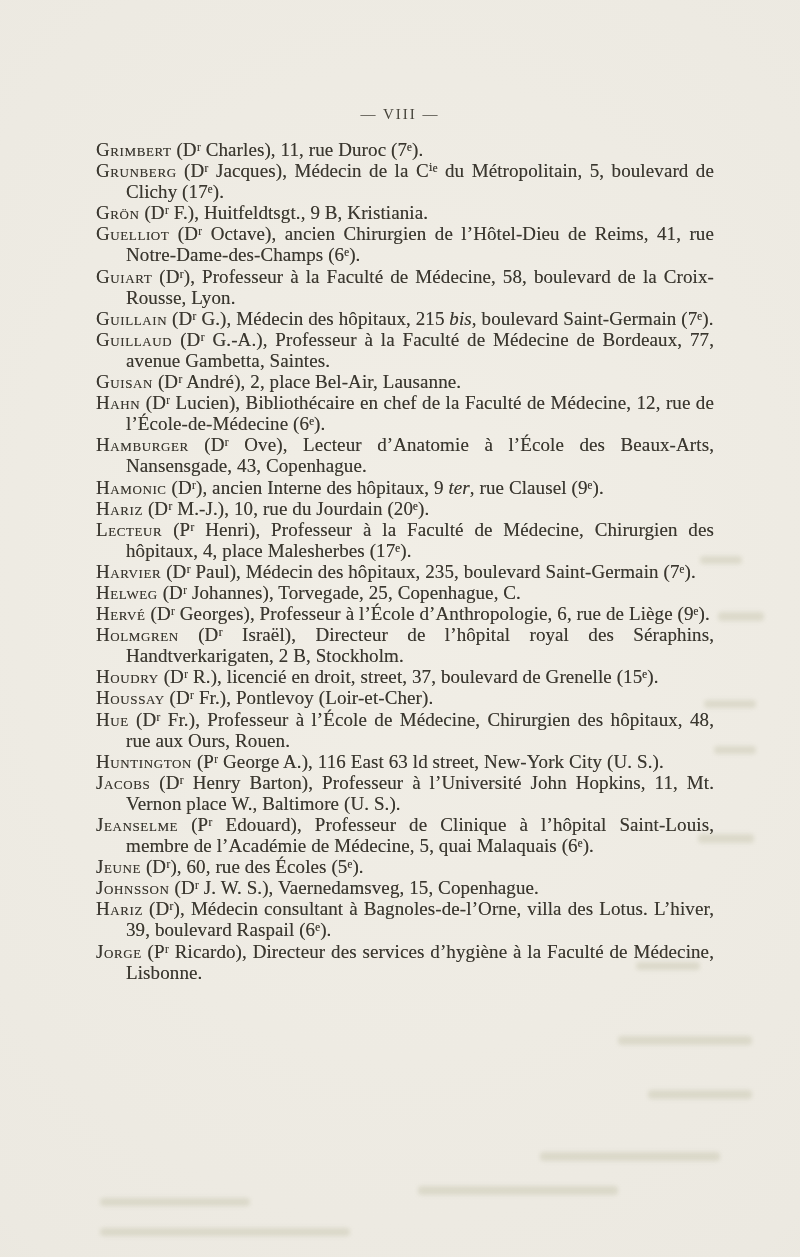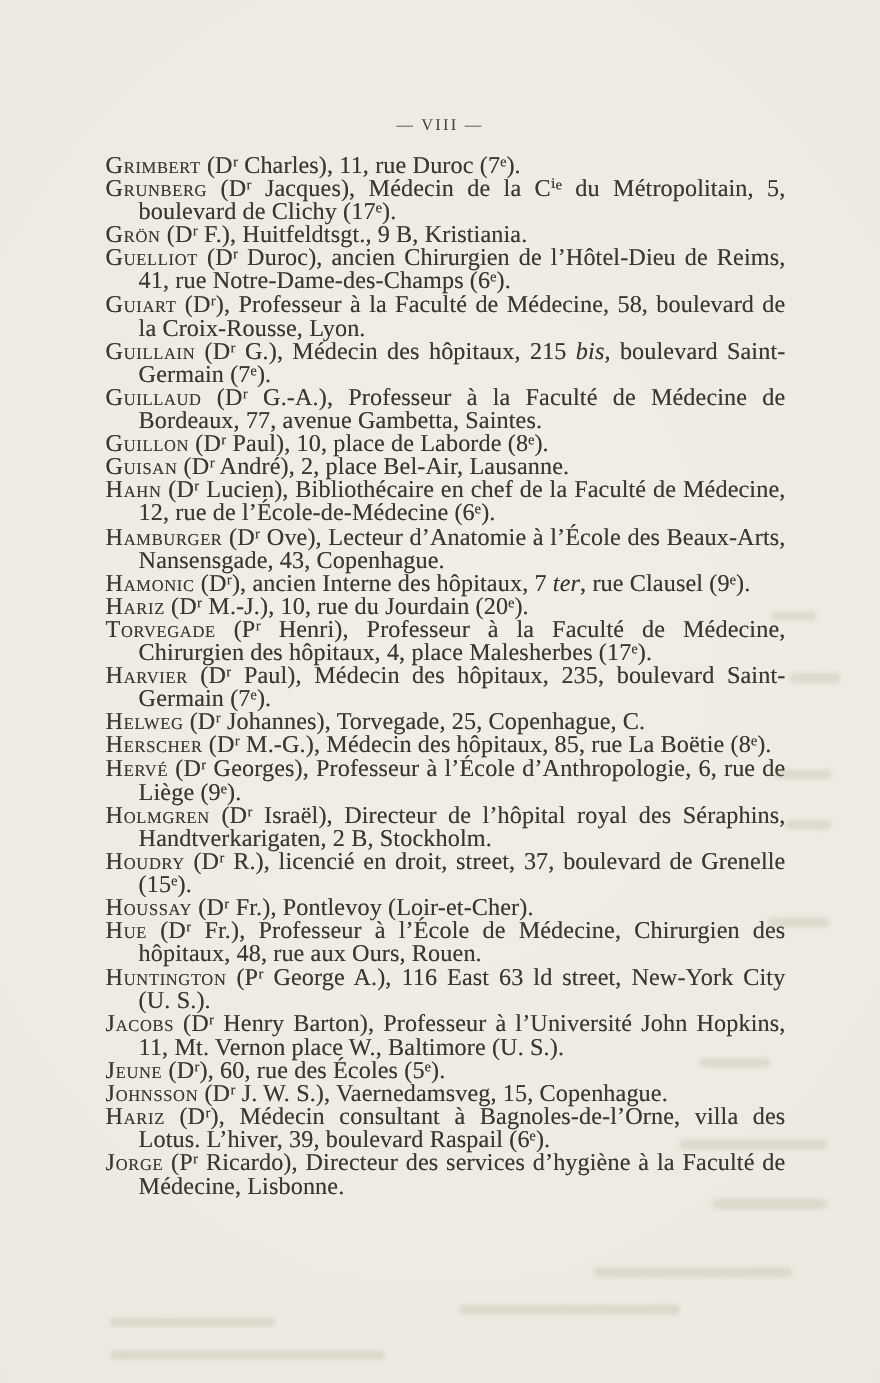--- a/index.html
+++ b/index.html
@@ -28,21 +28,21 @@
     padding-top: 106px;
     margin-bottom: 16px;
     font-size: 15px;
     letter-spacing: 2px;
     color: #46433a;
     font-variant: small-caps;
   }
 
   .directory {
     margin: 0 86px 0 96px;
-    font-size: 22px;
+    font-size: 19px;
     line-height: 21.1px;
     text-align: justify;
     letter-spacing: 0.1px;
     text-shadow: 0 0 0.6px rgba(58, 55, 47, 0.55);
   }
 
   .entry {
     padding-left: 30px;
     text-indent: -30px;
   }
@@ -68,41 +68,40 @@
 <body>
 
 <div class="page">
 
   <div class="page-number">— VIII —</div>
 
   <div class="directory">
       <div class="entry"><span class="entry-name">Grimbert</span><span> (Dʳ Charles), 11, rue Duroc (7ᵉ).</span></div>
       <div class="entry"><span class="entry-name">Grunberg</span><span> (Dʳ Jacques), Médecin de la Cⁱᵉ du Métropolitain, 5, boulevard de Clichy (17ᵉ).</span></div>
       <div class="entry"><span class="entry-name">Grön</span><span> (Dʳ F.), Huitfeldtsgt., 9 B, Kristiania.</span></div>
-      <div class="entry"><span class="entry-name">Guelliot</span><span> (Dʳ Duroc), ancien Chirurgien de l’Hôtel-Dieu de Reims, 41, rue Notre-Dame-des-Champs (6ᵉ).</span></div>
+      <div class="entry"><span class="entry-name">Guelliot</span><span> (Dʳ Octave), ancien Chirurgien de l’Hôtel-Dieu de Reims, 41, rue Notre-Dame-des-Champs (6ᵉ).</span></div>
       <div class="entry"><span class="entry-name">Guiart</span><span> (Dʳ), Professeur à la Faculté de Médecine, 58, boulevard de la Croix-Rousse, Lyon.</span></div>
       <div class="entry"><span class="entry-name">Guillain</span><span> (Dʳ G.), Médecin des hôpitaux, 215 </span><em>bis</em><span>, boulevard Saint-Germain (7ᵉ).</span></div>
       <div class="entry"><span class="entry-name">Guillaud</span><span> (Dʳ G.-A.), Professeur à la Faculté de Médecine de Bordeaux, 77, avenue Gambetta, Saintes.</span></div>
-      <div class="entry"><span class="entry-name">Guillon</span><span> (Dʳ Paul), 10, place de Laborde (8ᵉ).</span></div>
       <div class="entry"><span class="entry-name">Guisan</span><span> (Dʳ André), 2, place Bel-Air, Lausanne.</span></div>
       <div class="entry"><span class="entry-name">Hahn</span><span> (Dʳ Lucien), Bibliothécaire en chef de la Faculté de Médecine, 12, rue de l’École-de-Médecine (6ᵉ).</span></div>
       <div class="entry"><span class="entry-name">Hamburger</span><span> (Dʳ Ove), Lecteur d’Anatomie à l’École des Beaux-Arts, Nansensgade, 43, Copenhague.</span></div>
-      <div class="entry"><span class="entry-name">Hamonic</span><span> (Dʳ), ancien Interne des hôpitaux, 7 </span><em>ter</em><span>, rue Clausel (9ᵉ).</span></div>
+      <div class="entry"><span class="entry-name">Hamonic</span><span> (Dʳ), ancien Interne des hôpitaux, 9 </span><em>ter</em><span>, rue Clausel (9ᵉ).</span></div>
       <div class="entry"><span class="entry-name">Hariz</span><span> (Dʳ M.-J.), 10, rue du Jourdain (20ᵉ).</span></div>
-      <div class="entry"><span class="entry-name">Torvegade</span><span> (Pʳ Henri), Professeur à la Faculté de Médecine, Chirurgien des hôpitaux, 4, place Malesherbes (17ᵉ).</span></div>
+      <div class="entry"><span class="entry-name">Lecteur</span><span> (Pʳ Henri), Professeur à la Faculté de Médecine, Chirurgien des hôpitaux, 4, place Malesherbes (17ᵉ).</span></div>
       <div class="entry"><span class="entry-name">Harvier</span><span> (Dʳ Paul), Médecin des hôpitaux, 235, boulevard Saint-Germain (7ᵉ).</span></div>
       <div class="entry"><span class="entry-name">Helweg</span><span> (Dʳ Johannes), Torvegade, 25, Copenhague, C.</span></div>
-      <div class="entry"><span class="entry-name">Herscher</span><span> (Dʳ M.-G.), Médecin des hôpitaux, 85, rue La Boëtie (8ᵉ).</span></div>
       <div class="entry"><span class="entry-name">Hervé</span><span> (Dʳ Georges), Professeur à l’École d’Anthropologie, 6, rue de Liège (9ᵉ).</span></div>
       <div class="entry"><span class="entry-name">Holmgren</span><span> (Dʳ Israël), Directeur de l’hôpital royal des Séraphins, Handtverkarigaten, 2 B, Stockholm.</span></div>
       <div class="entry"><span class="entry-name">Houdry</span><span> (Dʳ R.), licencié en droit, street, 37, boulevard de Grenelle (15ᵉ).</span></div>
       <div class="entry"><span class="entry-name">Houssay</span><span> (Dʳ Fr.), Pontlevoy (Loir-et-Cher).</span></div>
       <div class="entry"><span class="entry-name">Hue</span><span> (Dʳ Fr.), Professeur à l’École de Médecine, Chirurgien des hôpitaux, 48, rue aux Ours, Rouen.</span></div>
       <div class="entry"><span class="entry-name">Huntington</span><span> (Pʳ George A.), 116 East 63 ld street, New-York City (U. S.).</span></div>
       <div class="entry"><span class="entry-name">Jacobs</span><span> (Dʳ Henry Barton), Professeur à l’Université John Hopkins, 11, Mt. Vernon place W., Baltimore (U. S.).</span></div>
+      <div class="entry"><span class="entry-name">Jeanselme</span><span> (Pʳ Edouard), Professeur de Clinique à l’hôpital Saint-Louis, membre de l’Académie de Médecine, 5, quai Malaquais (6ᵉ).</span></div>
       <div class="entry"><span class="entry-name">Jeune</span><span> (Dʳ), 60, rue des Écoles (5ᵉ).</span></div>
       <div class="entry"><span class="entry-name">Johnsson</span><span> (Dʳ J. W. S.), Vaernedamsveg, 15, Copenhague.</span></div>
       <div class="entry"><span class="entry-name">Hariz</span><span> (Dʳ), Médecin consultant à Bagnoles-de-l’Orne, villa des Lotus. L’hiver, 39, boulevard Raspail (6ᵉ).</span></div>
       <div class="entry"><span class="entry-name">Jorge</span><span> (Pʳ Ricardo), Directeur des services d’hygiène à la Faculté de Médecine, Lisbonne.</span></div>
     </div>
 
   <div class="bleed" style="left:700px; top:556px; width:42px; height:8px;"></div>
   <div class="bleed" style="left:718px; top:612px; width:46px; height:9px;"></div>
   <div class="bleed" style="left:704px; top:700px; width:52px; height:8px;"></div>
   <div class="bleed" style="left:714px; top:746px; width:42px; height:8px;"></div>

